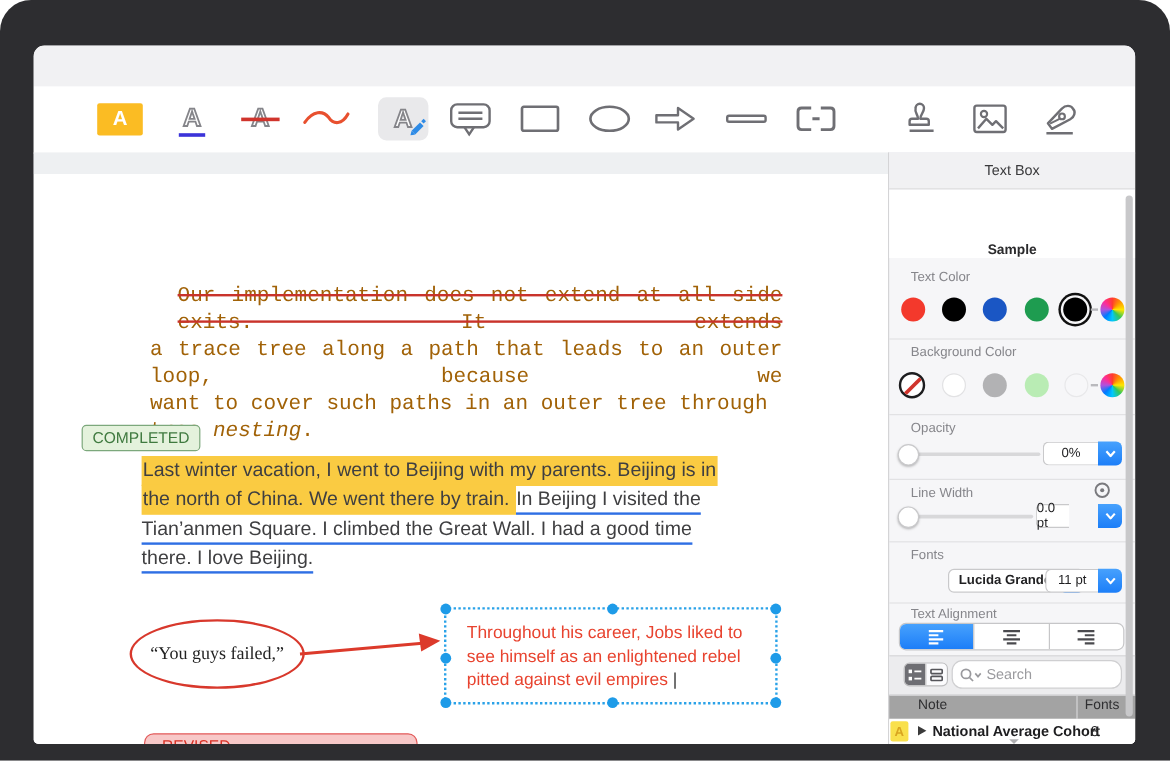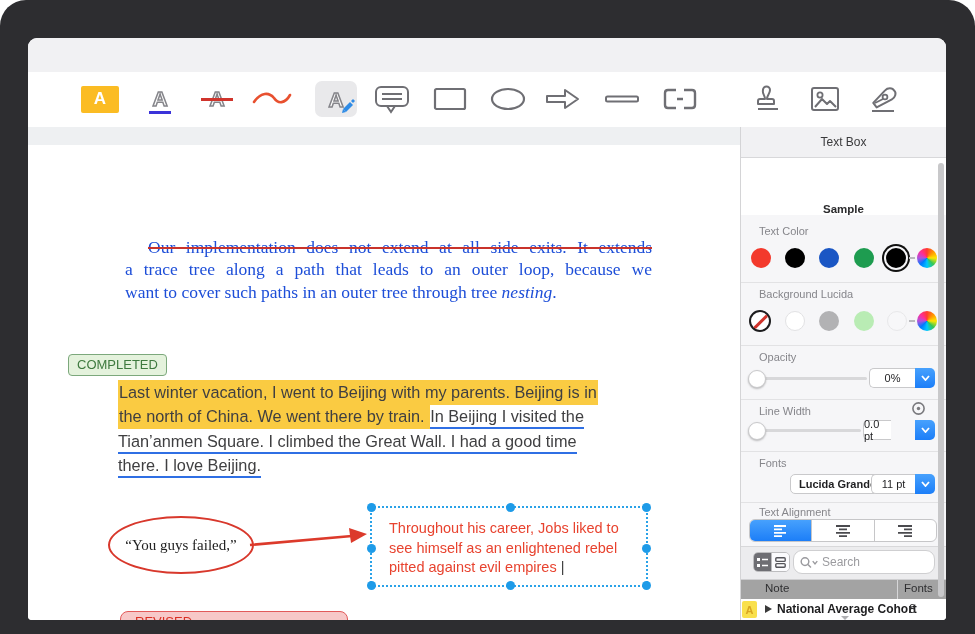--- a/index.html
+++ b/index.html
@@ -9,21 +9,21 @@
   .window{position:absolute;left:28px;top:38px;width:918px;height:582px;background:#f4f4f6;border-radius:9px 9px 4px 4px;overflow:hidden;}
   .titlebar{position:absolute;left:0;top:0;width:100%;height:34px;background:#f1f1f3;}
   .toolbar{position:absolute;left:0;top:34px;width:100%;height:55px;background:#ffffff;border-bottom:1px solid #e3e3e5;}
   .tool{position:absolute;top:8px;width:44px;height:38px;display:flex;align-items:center;justify-content:center;}
   .tool svg{display:block;}
   .oa{font-family:"Liberation Sans",sans-serif;font-weight:bold;font-size:21px;line-height:1;color:#fff;-webkit-text-stroke:1.5px #85858a;}
   .hl-a{width:38px;height:27px;background:#fbbc23;border-radius:2px;display:flex;align-items:center;justify-content:center;color:#fff;font-weight:bold;font-size:17px;}
   .sel-bg{background:#e9e9eb;border-radius:7px;width:42px;height:36px;display:flex;align-items:center;justify-content:center;position:relative;}
   .doc{position:absolute;left:0;top:89px;width:712px;height:493px;background:#ffffff;overflow:hidden;}
   .doc-band{position:absolute;left:0;top:0;width:100%;height:18px;background:#eef0f2;}
-  .serifp{font-family:Liberation Serif, serif;font-size:17.5px;line-height:22.4px;color:#1d4ed8;}
+  .serifp{font-family:Liberation Mono, monospace;font-size:17.5px;line-height:22.4px;color:#a16207;}
   .jline{text-align:justify;text-align-last:justify;}
   .struck{text-decoration:line-through;text-decoration-color:#c9332b;text-decoration-thickness:2.2px;}
   .sansp{font-size:16.3px;line-height:24.4px;color:#3f3f41;}
   .hl{background:#facb42;padding:3px 1px 4px 1px;}
   .ul{border-bottom:2.5px solid #2f6fe4;padding-bottom:2px;}
   .badge{display:inline-block;background:#e4f2dc;border:1px solid #7ca87c;border-radius:4px;color:#3f7a3f;font-size:13px;padding:2px 8px 3px;}
   .ellipse-anno{border:2.5px solid #d8382c;border-radius:50%;display:flex;align-items:center;justify-content:center;font-family:"Liberation Serif",serif;font-size:15px;color:#222;background:transparent;}
   .tbox{border:2px dotted #2aa2e8;color:#e8432f;font-size:14.5px;line-height:19.5px;padding:11px 0 0 17px;box-sizing:border-box;}
   .handle{position:absolute;width:9px;height:9px;border-radius:50%;background:#1e9be8;}
   .revised{background:#f7c8c8;border:1.5px solid #e25a5a;border-radius:8px;box-sizing:border-box;padding:2px 0 0 14px;}
@@ -216,21 +216,21 @@
 
       <div class="swatch" style="left:10px;top:121px;background:#f3392c;"></div>
       <div class="swatch" style="left:44px;top:121px;background:#000;"></div>
       <div class="swatch" style="left:78px;top:121px;background:#1a56c4;"></div>
       <div class="swatch" style="left:113px;top:121px;background:#1e9c50;"></div>
       <div class="swatch" style="left:145px;top:121px;background:#000;box-shadow:0 0 0 2px #f6f6f8,0 0 0 4px #111;"></div>
       <div class="dash" style="left:168px;top:130px;"></div>
       <div class="swatch wheel" style="left:176px;top:121px;"></div>
       <div class="sep" style="top:155px;"></div>
 
-      <div class="sb-label" style="left:18px;top:161px;">Background Lucida</div>
+      <div class="sb-label" style="left:18px;top:161px;">Background Color</div>
 
       <div class="swatch" style="left:8px;top:183px;background:#fff;border:2.2px solid #1d1d1f;box-sizing:border-box;width:22px;height:22px;overflow:hidden;">
         <div style="position:absolute;left:-2px;top:8px;width:24px;height:2.5px;background:#d0342c;transform:rotate(-45deg);"></div>
       </div>
       <div class="swatch" style="left:44px;top:184px;background:#fff;border:1px solid #e2e2e4;box-sizing:border-box;"></div>
       <div class="swatch" style="left:78px;top:184px;background:#b2b2b4;"></div>
       <div class="swatch" style="left:113px;top:184px;background:#b9ecb4;"></div>
       <div class="swatch" style="left:146px;top:184px;background:#f7f7f9;border:1px solid #e8e8ea;box-sizing:border-box;"></div>
       <div class="dash" style="left:168px;top:193px;"></div>
       <div class="swatch wheel" style="left:176px;top:184px;"></div>

